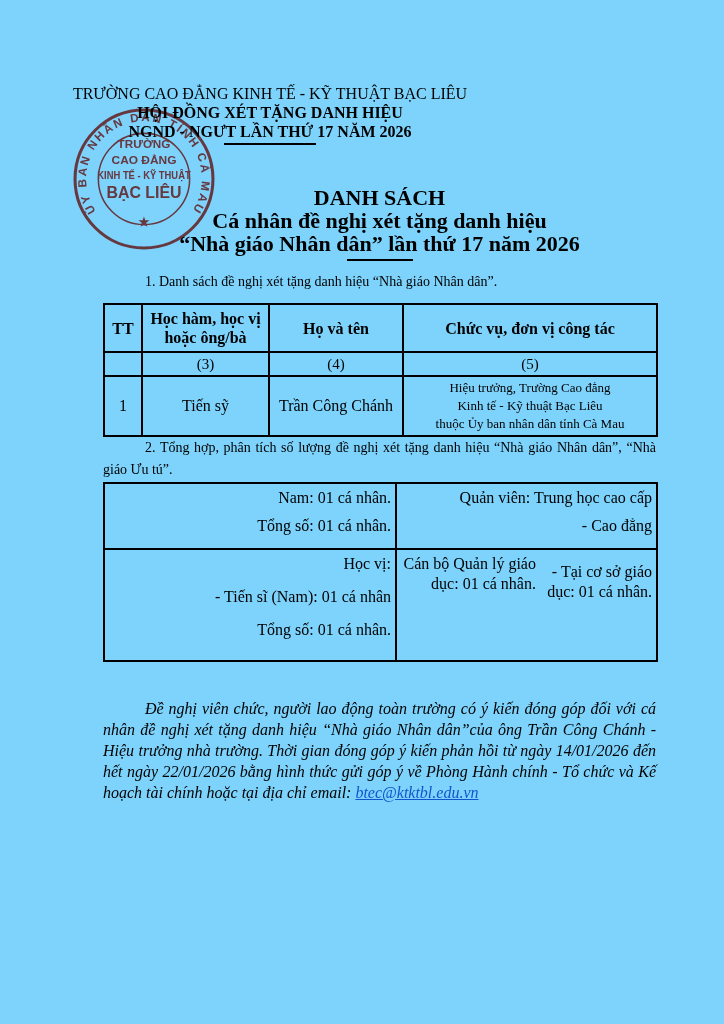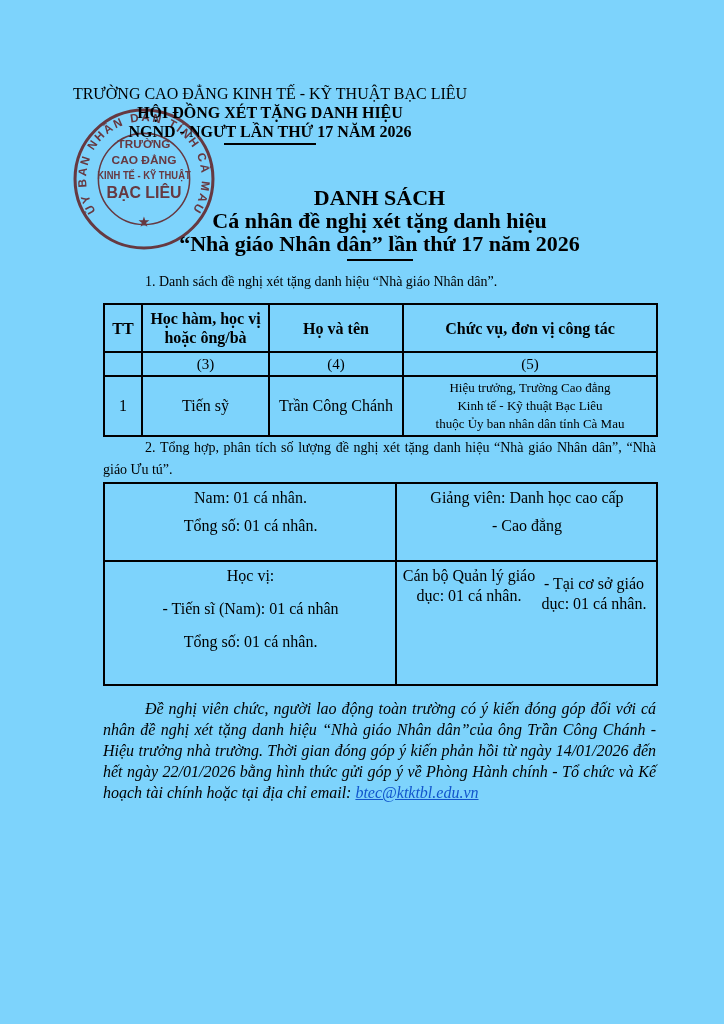--- a/index.html
+++ b/index.html
@@ -36,21 +36,21 @@
   td { border:2px solid #000; font-size:16px; vertical-align:middle; overflow:hidden; }
 
   .t1 { position:absolute; left:103px; top:303px; width:553px; }
   .t1 td { text-align:center; padding:1px 2px; }
   .t1 .head td { font-weight:bold; height:44px; line-height:19px; }
   .t1 .labels td { height:20px; font-size:15px; line-height:18px; }
   .t1 .data td { height:56px; }
   .t1 .pos-line { font-size:13px; line-height:18px; white-space:nowrap; }
 
   .t2 { position:absolute; left:103px; top:482px; width:553px; }
-  .t2 td { text-align:center; vertical-align:top; padding:4px 4px 20px 5px; line-height:20px; }
+  .t2 td { text-align:right; vertical-align:top; padding:4px 4px 8px 5px; line-height:20px; }
   .t2 .r1 td { height:52px; }
   .t2 .r2 td { height:24px; }
   .t2 .r3 td { height:98px; }
   .t2 .gap { margin-top:8px; }
   .t2 .gap-lg { margin-top:13px; }
   .t2 .vcenter { display:flex; justify-content:center; height:100%; }
 </style>
 </head>
 <body>
 
@@ -128,21 +128,21 @@
       <col style="width:292px">
         <col style="width:261px">
     </colgroup>
     <tbody>
       <tr class="r1">
         <td>
           <div>Nam: 01 cá nhân.</div>
           <div class="gap">Tổng số: 01 cá nhân.</div>
         </td>
         <td>
-          <div>Giảng viên: Danh học cao cấp</div>
+          <div>Quản viên: Trung học cao cấp</div>
           <div class="gap">- Cao đẳng</div>
         </td>
       </tr>
       <tr class="r3">
         <td>
           <div>Học vị:</div>
           <div class="gap-lg">- Tiến sĩ (Nam): 01 cá nhân</div>
           <div class="gap-lg">Tổng số: 01 cá nhân.</div>
         </td>
         <td>

